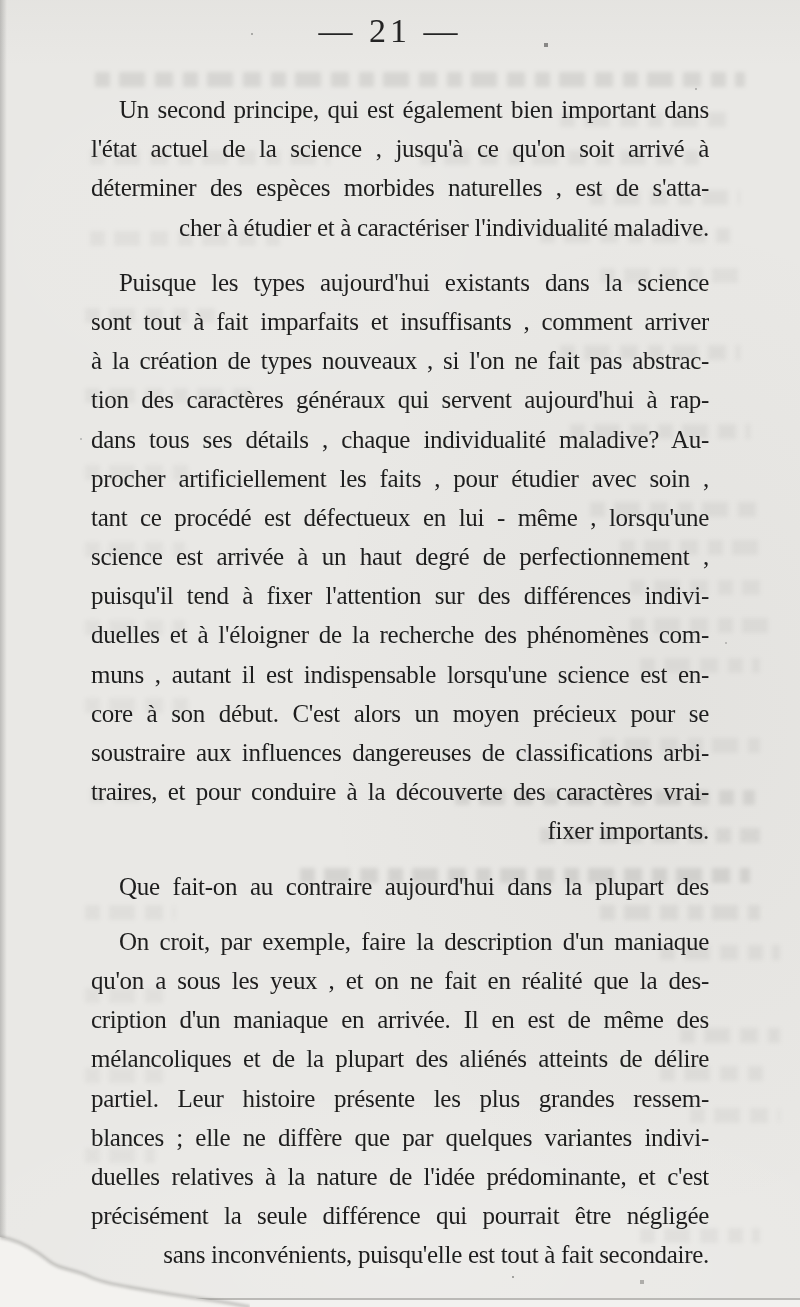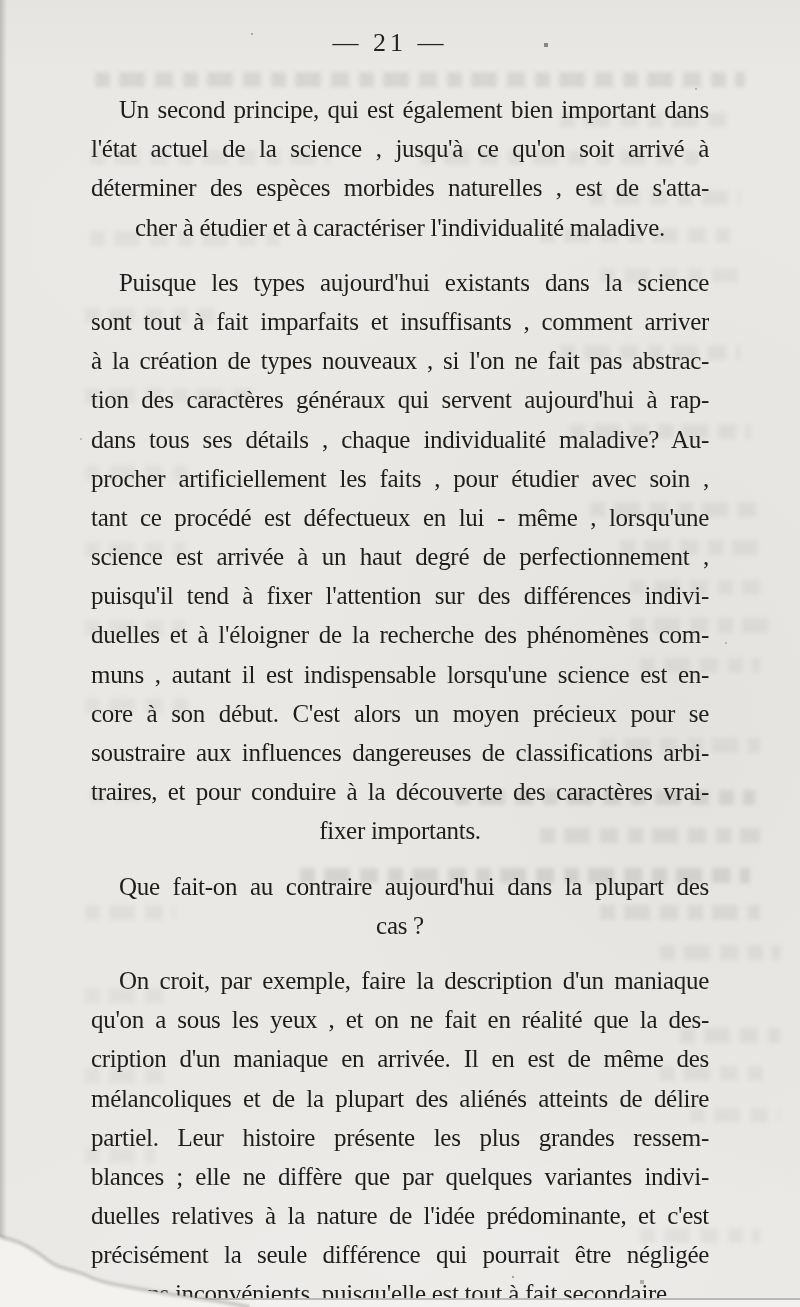--- a/index.html
+++ b/index.html
@@ -24,33 +24,33 @@
     position:absolute; height:15px;
     background: repeating-linear-gradient(90deg,
       #8e8d8a 0px 15px, transparent 15px 24px,
       #8e8d8a 24px 50px, transparent 50px 60px,
       #8e8d8a 60px 78px, transparent 78px 88px);
     filter: blur(2.3px);
     pointer-events:none;
   }
 
   .page-number {
-    position:absolute; top:28px; left:65px; width:650px;
+    position:absolute; top:12px; left:65px; width:650px;
     text-align:center;
-    font-size:26px; letter-spacing:4px;
+    font-size:34px; letter-spacing:4px;
     color:#242424;
   }
 
   .text-block {
     position:absolute; top:74px; left:75px; width:650px;
     font-size:25px; line-height:39.2px;
     letter-spacing:-0.3px;
   }
   .para { margin:16px; }
-  .line { height:39.2px; overflow:hidden; text-align:center; }
+  .line { height:39.2px; overflow:hidden; text-align:right; }
   .line.just { text-align:justify; text-align-last:justify; }
   .line.first { text-indent:28px; }
 
   .left-edge {
     position:absolute; left:0; top:0; width:7px; height:100%;
     background:linear-gradient(90deg, rgba(60,60,58,.25), rgba(60,60,58,0));
     pointer-events:none;
   }
 
   .bottom-edge {
@@ -143,21 +143,20 @@
         <div class="line just">puisqu'il tend à fixer l'attention sur des différences indivi-</div>
         <div class="line just">duelles et à l'éloigner de la recherche des phénomènes com-</div>
         <div class="line just">muns , autant il est indispensable lorsqu'une science est en-</div>
         <div class="line just">core à son début. C'est alors un moyen précieux pour se</div>
         <div class="line just">soustraire aux influences dangereuses de classifications arbi-</div>
         <div class="line just">traires, et pour conduire à la découverte des caractères vrai-</div>
         <div class="line">fixer importants.</div>
       </div>
       <div class="para">
         <div class="line just first">Que fait-on au contraire aujourd'hui dans la plupart des</div>
-        <div class="line">cas ?</div>
       </div>
       <div class="para">
         <div class="line just first">On croit, par exemple, faire la description d'un maniaque</div>
         <div class="line just">qu'on a sous les yeux , et on ne fait en réalité que la des-</div>
         <div class="line just">cription d'un maniaque en arrivée. Il en est de même des</div>
         <div class="line just">mélancoliques et de la plupart des aliénés atteints de délire</div>
         <div class="line just">partiel. Leur histoire présente les plus grandes ressem-</div>
         <div class="line just">blances ; elle ne diffère que par quelques variantes indivi-</div>
         <div class="line just">duelles relatives à la nature de l'idée prédominante, et c'est</div>
         <div class="line just">précisément la seule différence qui pourrait être négligée</div>

